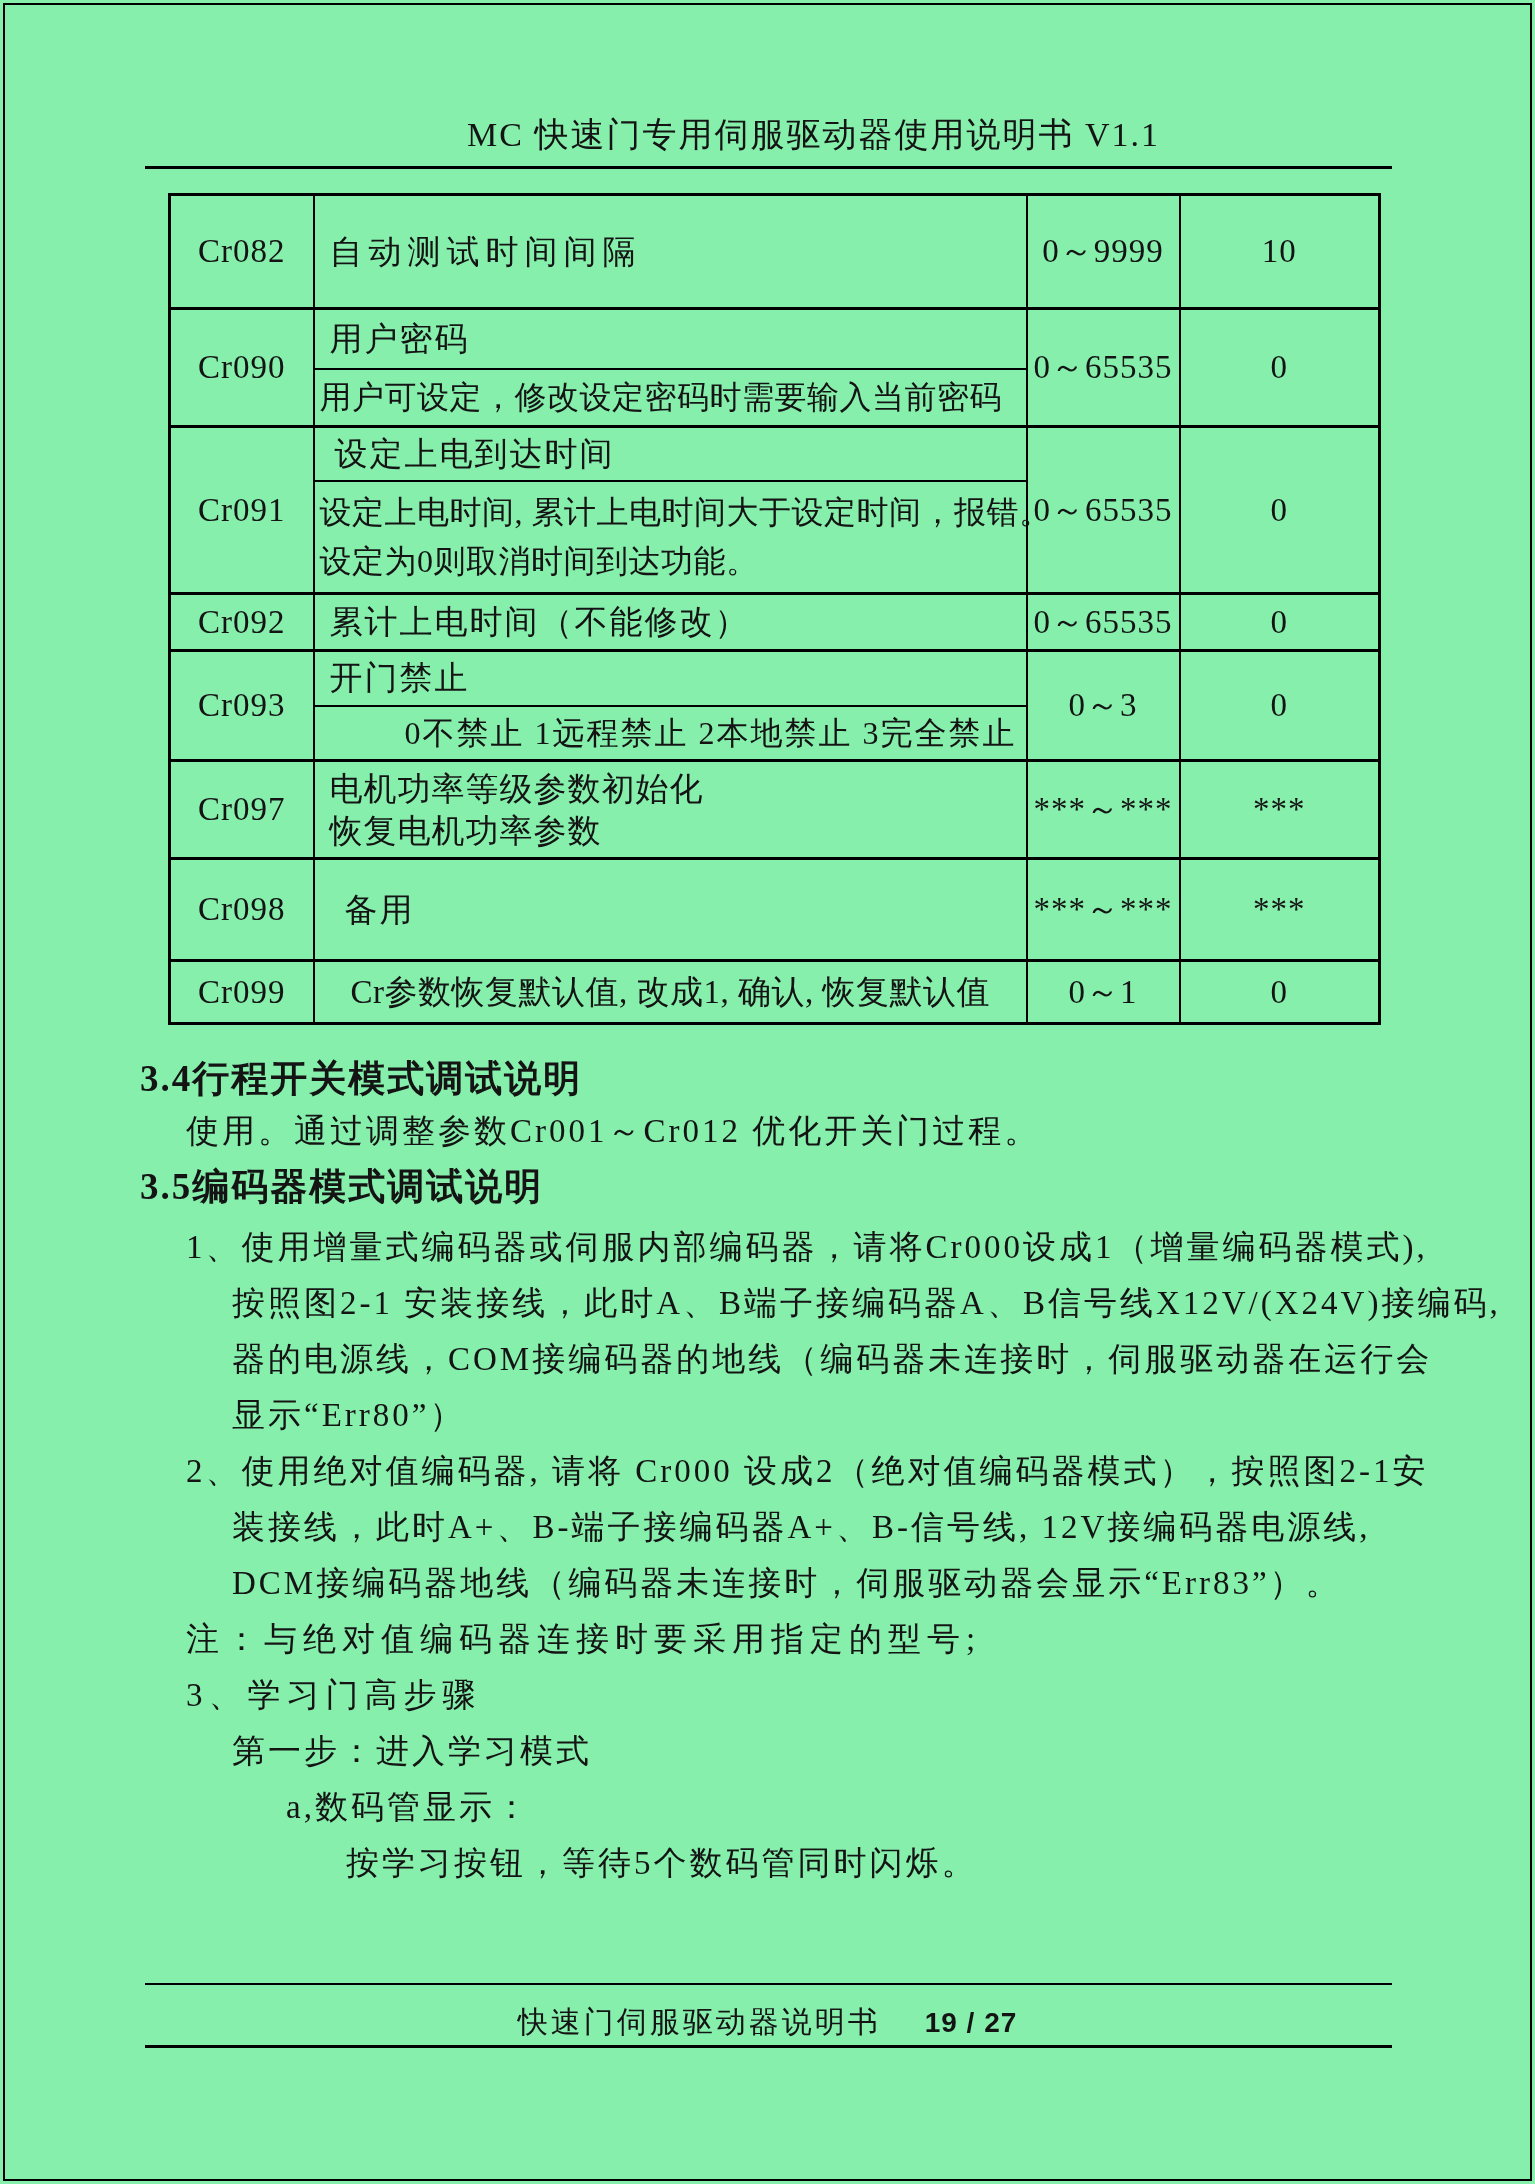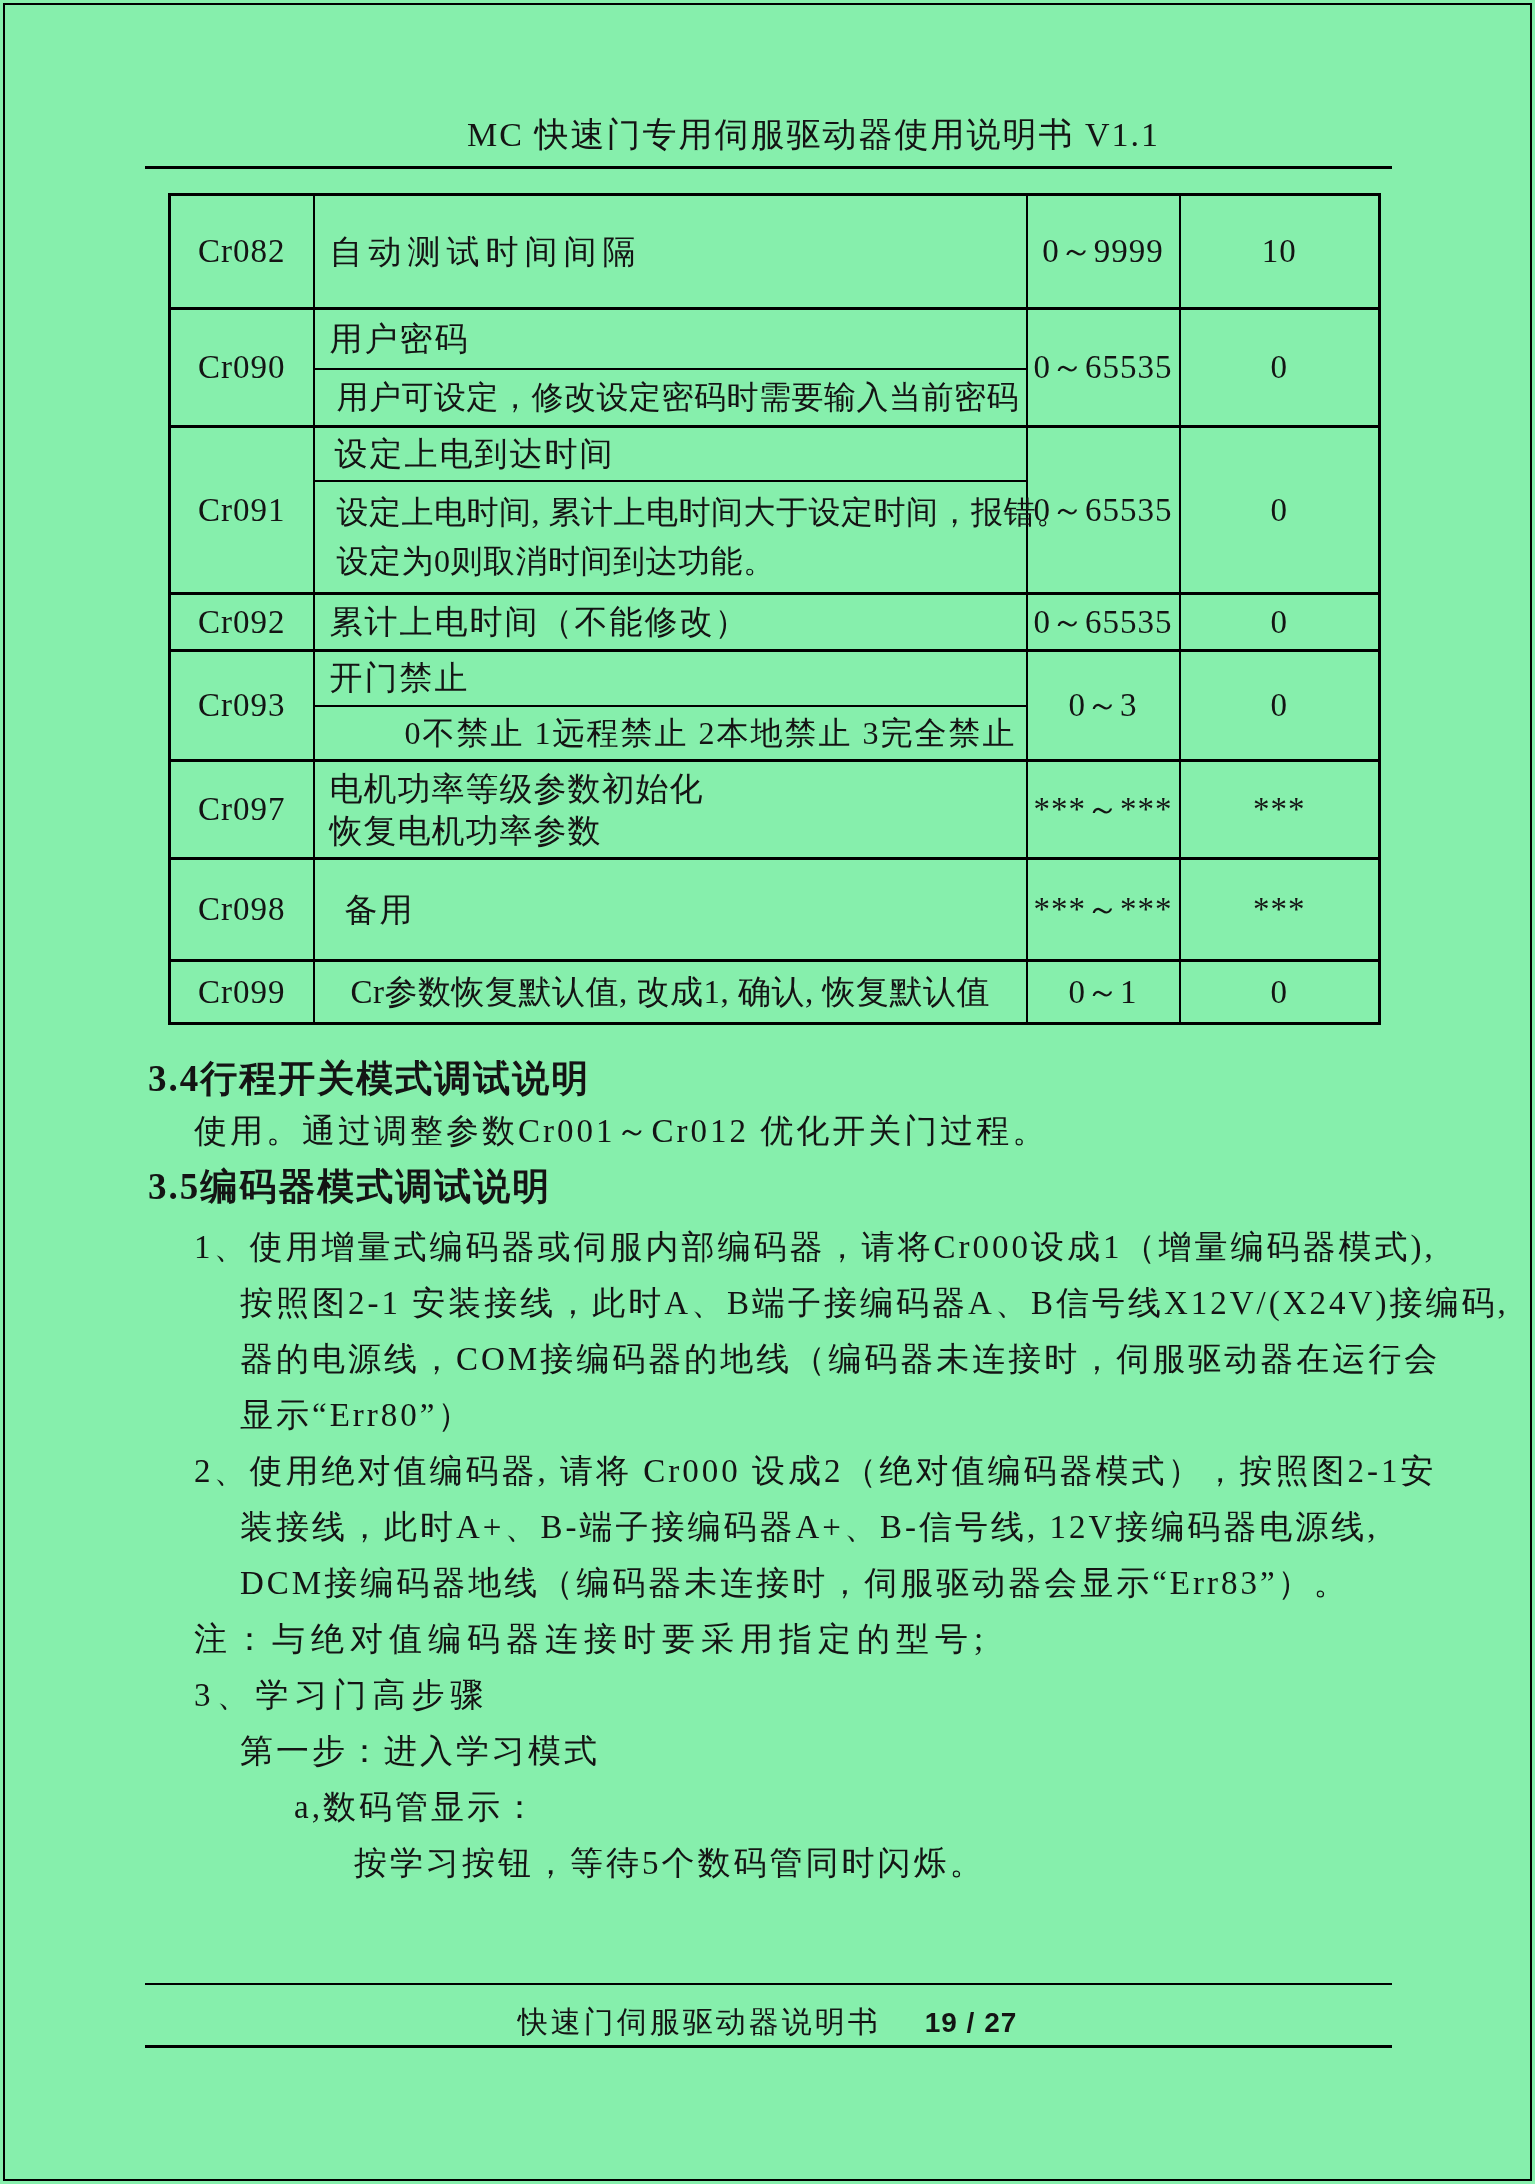--- a/index.html
+++ b/index.html
@@ -31,26 +31,26 @@
   tr[data-code="Cr082"] .desc-line{letter-spacing:6px;}
   tr[data-code="Cr092"] .desc-line{letter-spacing:2px;}
   tr[data-code="Cr098"] .desc-line{padding-left:30px;letter-spacing:2px;}
   tr[data-code="Cr099"] .desc-line{padding-left:36px;letter-spacing:0.5px;}
   .td-desc-split{padding:0;}
   .split-wrap{display:flex;flex-direction:column;height:100%;box-sizing:border-box;}
   .split-top{
     border-bottom:2px solid #000;display:flex;align-items:center;
     padding-left:15px;letter-spacing:2px;font-size:33px;box-sizing:border-box;flex:0 0 auto;
   }
-  .split-bottom{flex:1 1 auto;display:flex;flex-direction:column;justify-content:center;padding-left:22px;}
+  .split-bottom{flex:1 1 auto;display:flex;flex-direction:column;justify-content:center;padding-left:5px;}
   .split-bottom .bline{line-height:49px;white-space:nowrap;font-size:32px;letter-spacing:0.5px;}
   tr[data-code="Cr093"] .split-bottom{padding-left:90px;}
   tr[data-code="Cr093"] .split-bottom .bline{letter-spacing:2px;}
 
-  .sections{position:absolute;left:148px;top:1013px;width:1280px;}
+  .sections{position:absolute;left:140px;top:1013px;width:1280px;}
   .sec-heading{font-size:37px;font-weight:bold;line-height:48px;letter-spacing:2px;white-space:nowrap;}
   .sec-heading.first{margin-top:42px;}
   .sec-heading.second{margin-top:4px;}
   .sec-line{font-size:33px;line-height:56px;letter-spacing:3px;white-space:nowrap;}
   .sec-line.wide{letter-spacing:6px;}
   .indent-1{margin-left:46px;}
   .indent-2{margin-left:92px;}
   .indent-3{margin-left:146px;}
   .indent-4{margin-left:206px;}
 

